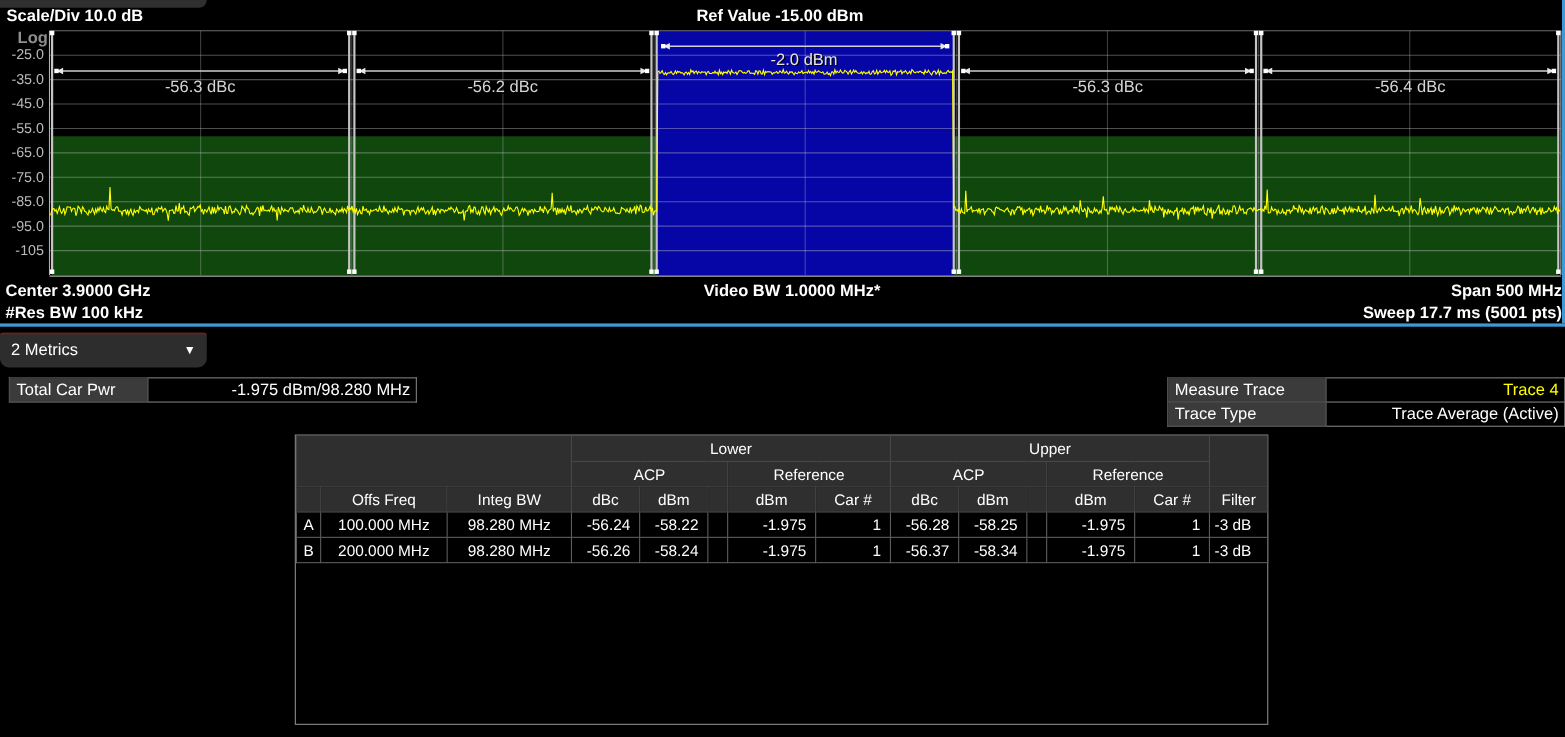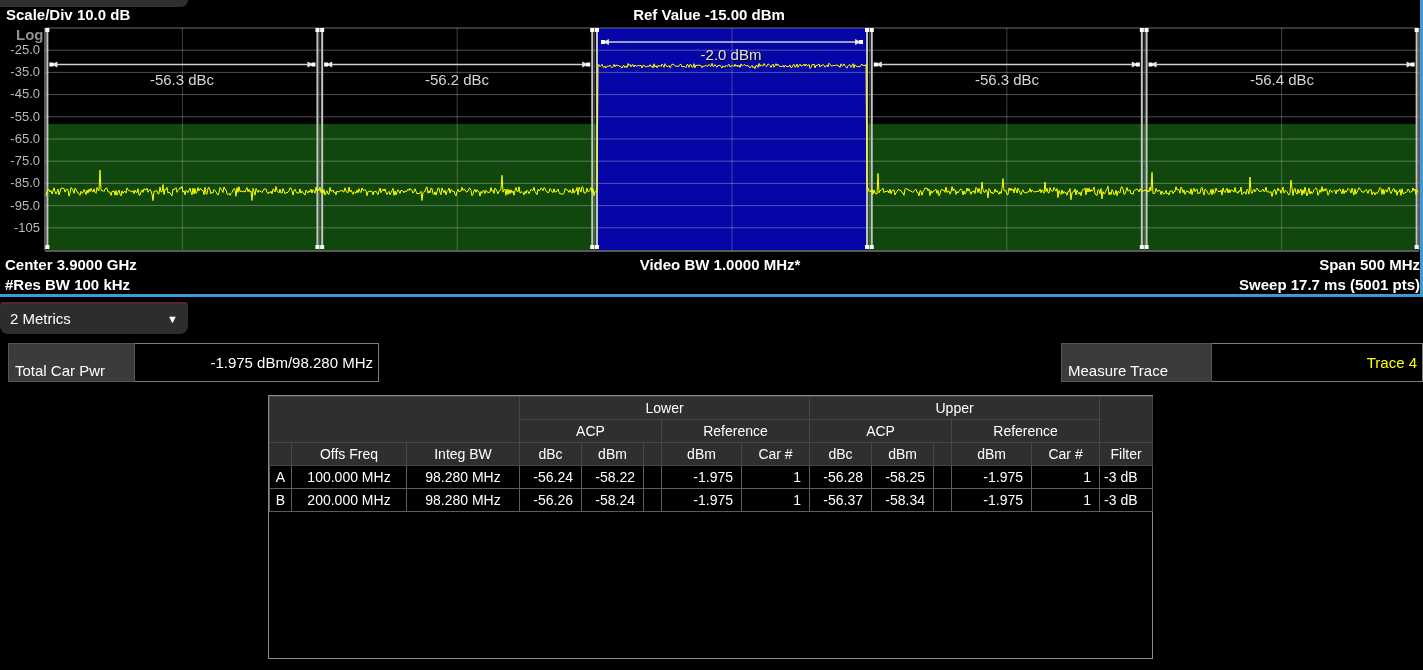--- a/index.html
+++ b/index.html
@@ -24,21 +24,21 @@
   #footer-sweep{right:3px;top:276px;text-align:right;}
   #separator{left:0;top:294px;width:1423px;height:3px;background:#3c9bd6;}
   #right-border{left:1420px;top:0;width:3px;height:294px;background:#3c9bd6;}
   #metrics-dropdown{left:0;top:302px;width:188px;height:30px;background:#2d2d2d;
      border-top:2px solid #5c2626;border-radius:3px 3px 8px 8px;cursor:pointer;text-align:right;}
   #metrics-dropdown .dd-label{position:absolute;left:10px;top:0;line-height:30px;font-size:15px;color:#fff;}
   #metrics-dropdown .dd-arrow{position:absolute;right:10px;top:0;line-height:30px;font-size:11px;color:#fff;}
   table{border-collapse:collapse;}
   .kv-table{position:absolute;font-size:15px;}
   .kv-table td{height:21px;white-space:nowrap;}
-  .kv-table td.k{background:#3b3b3b;border:1px solid #565656;padding:16px 4px 0 6px;color:#fff;}
+  .kv-table td.k{background:#3b3b3b;border:1px solid #565656;padding:0 4px 0 6px;color:#fff;}
   .kv-table td.v{background:#000;border:1px solid #7d7d7d;padding:0 5px 0 4px;text-align:right;color:#fff;}
   #metrics-kv{left:8px;top:343px;}
   #traceinfo-kv{left:1036px;top:343px;margin-left:25px;}
   #acp-panel{left:268px;top:395px;width:883px;height:262px;background:#000;border:1px solid #8a8a8a;}
   #acp-table{table-layout:fixed;width:883px;font-size:14px;}
   #acp-table td{height:20px;overflow:hidden;white-space:nowrap;}
   #acp-table td.h{background:#2f2f2f;border:1px solid #474747;text-align:center;color:#fff;}
   #acp-table td.d{background:#000;border:1px solid #5c5c5c;color:#fff;}
   #acp-table td.num{text-align:right;padding-right:8px;}
   #acp-table td.ctr{text-align:center;}
@@ -176,20 +176,24 @@
     </tr>
   </tbody>
     </table>
 
   <table id="traceinfo-kv" class="kv-table">
     <tbody>
         <tr>
       <td class="k" style="width:145px">Measure Trace</td>
       <td class="v" style="width: 226px; color: rgb(255, 255, 0);" id="measure-trace-value">Trace 4</td>
     </tr>
+    <tr>
+      <td class="k">Trace Type</td>
+      <td class="v">Trace Average (Active)</td>
+    </tr>
   </tbody>
     </table>
 
   <div id="acp-panel" class="abs" style="border-color: rgb(138, 138, 138);">
     <table id="acp-table">
       <colgroup>
         <col style="width:22px">
           <col style="width:115px">
           <col style="width:113px">
         <col style="width:62px">

